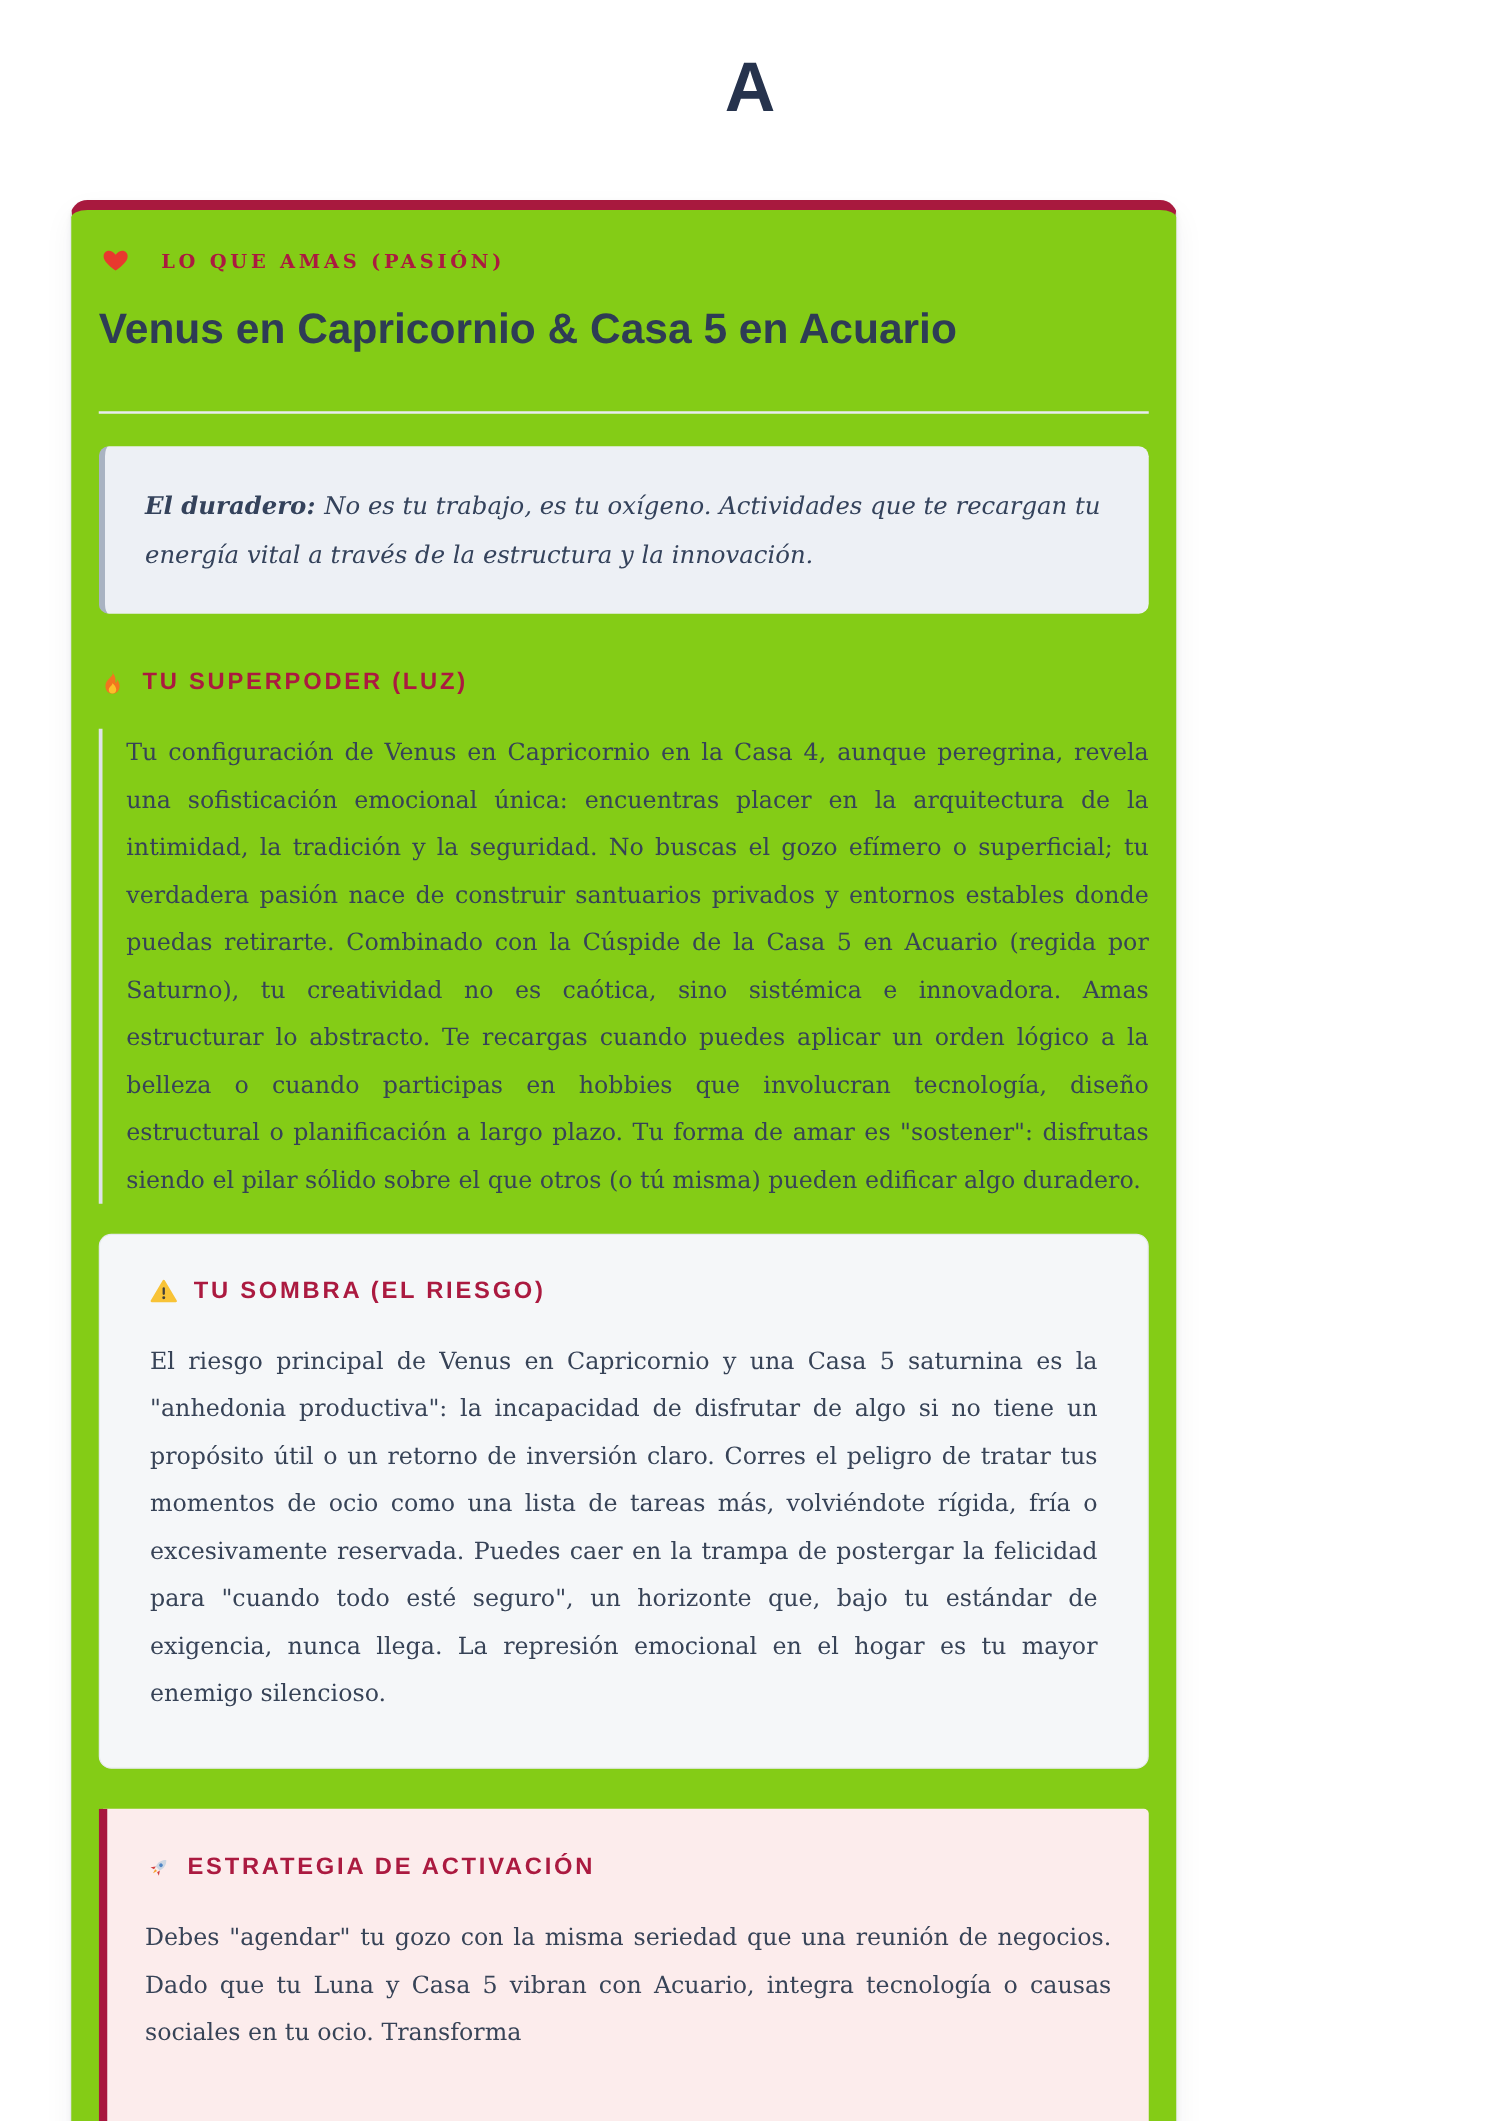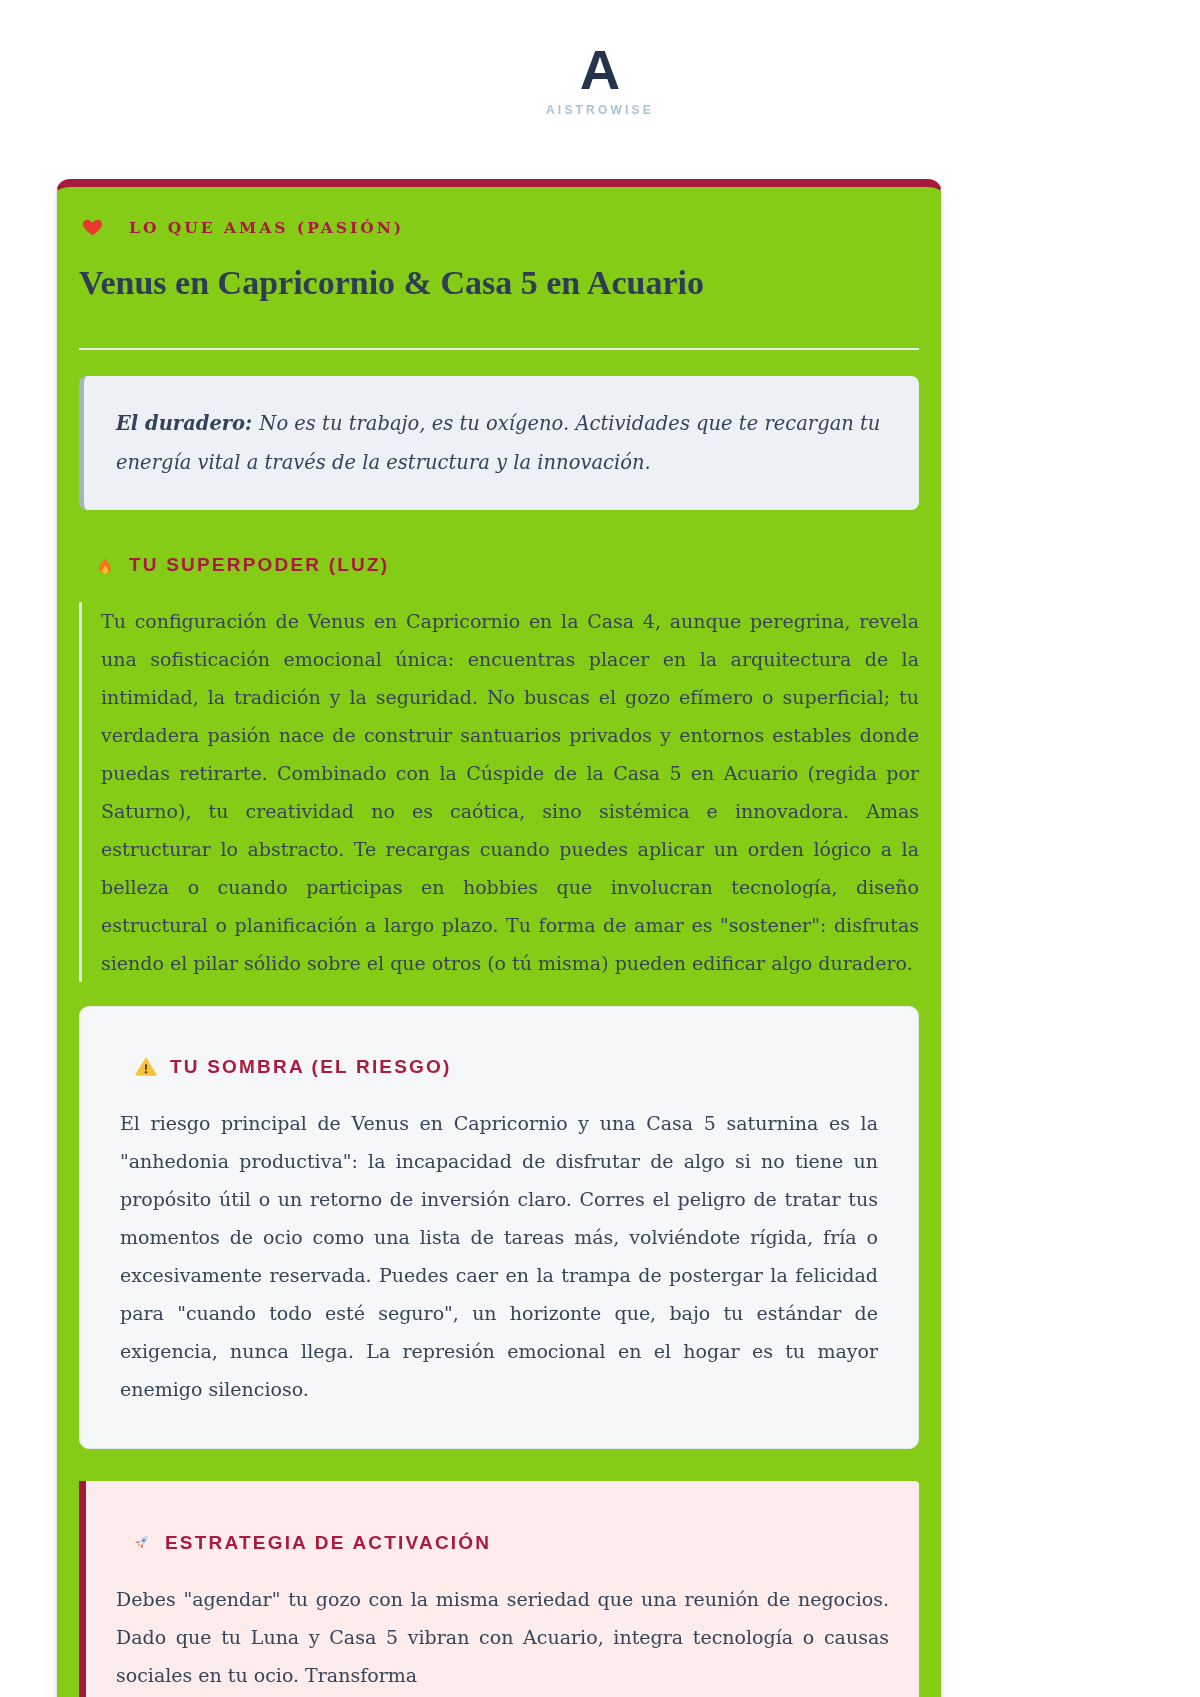--- a/index.html
+++ b/index.html
@@ -57,21 +57,21 @@
   .eyebrow-label {
     font-family: "DejaVu Serif", serif;
     font-weight: 700;
     font-size: 15.5px;
     letter-spacing: 3px;
     color: #ab1a40;
   }
 
   .title {
     margin: 22px 0 0;
-    font-family: Liberation Serif, serif;
+    font-family: Liberation Sans, sans-serif;
     font-weight: 700;
     font-size: 34px;
     line-height: 1.35;
     color: #2e3c55;
   }
 
   .title-divider {
     border: none;
     height: 2px;
     background: #e8ebef;
@@ -94,23 +94,23 @@
     line-height: 39px;
     color: #34425b;
   }
   .concept-label {
     font-weight: 700;
     margin-right: 7px;
   }
 
   
   .section-heading {
-    margin: 15px;
+    margin: 0;
     display: flex;
-    align-items: center;
+    align-items: flex-end;
     gap: 13px;
     font-family: "Liberation Sans", sans-serif;
     font-weight: 700;
     font-size: 19px;
     letter-spacing: 2.2px;
     color: #ab1a40;
   }
   .icon { display: inline-flex; flex: 0 0 auto; }
   .icon svg { display: block; }
 
@@ -157,21 +157,20 @@
     border-top: 1px solid #e6e8ec;
   }
 </style>
 </head>
 <body>
 
 <div class="page">
 
   <header class="brand">
     <div class="brand-mark">A</div>
-    <div class="brand-name">AISTROWISE</div>
   </header>
 
   <article class="card">
 
     <div class="eyebrow">
       <span class="icon">
         <svg width="21" height="21" viewBox="0 0 24 24" aria-hidden="true">
           <path d="M12 21s-9-5.8-10.7-11C.2 6 2.6 3 5.8 3 8 3 10 4.3 12 6.6 14 4.3 16 3 18.2 3c3.2 0 5.6 3 4.5 7C21 15.2 12 21 12 21z" fill="#e8392e"></path>
         </svg>
       </span>

